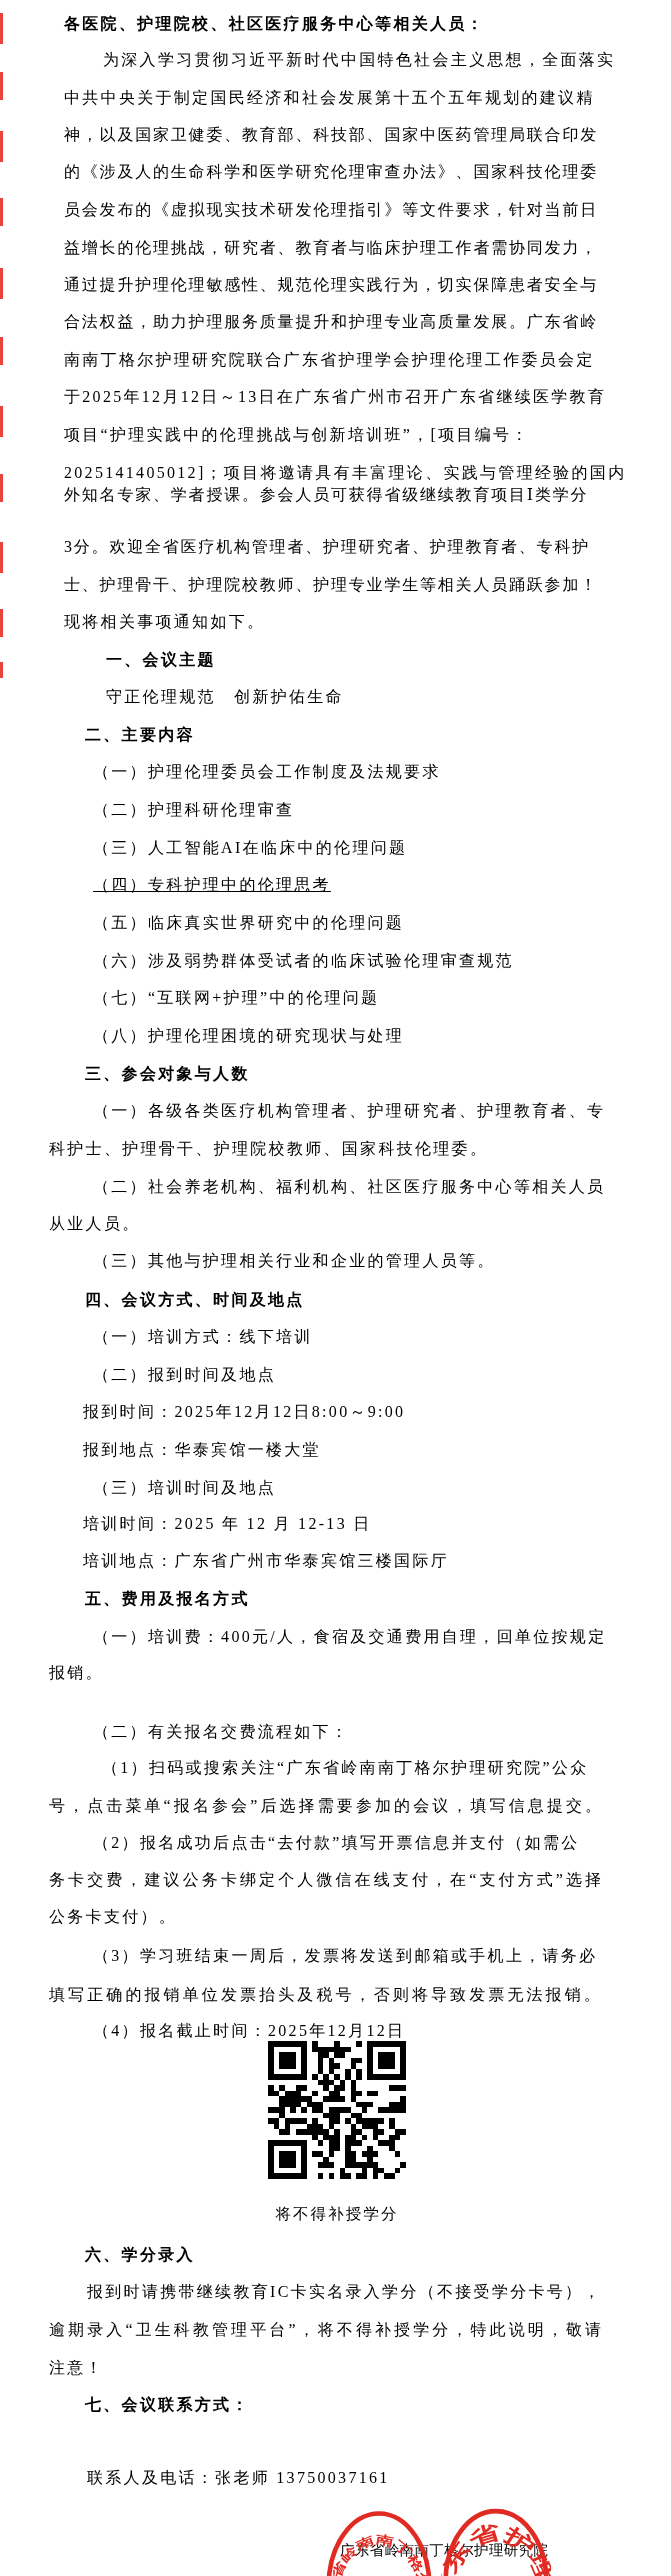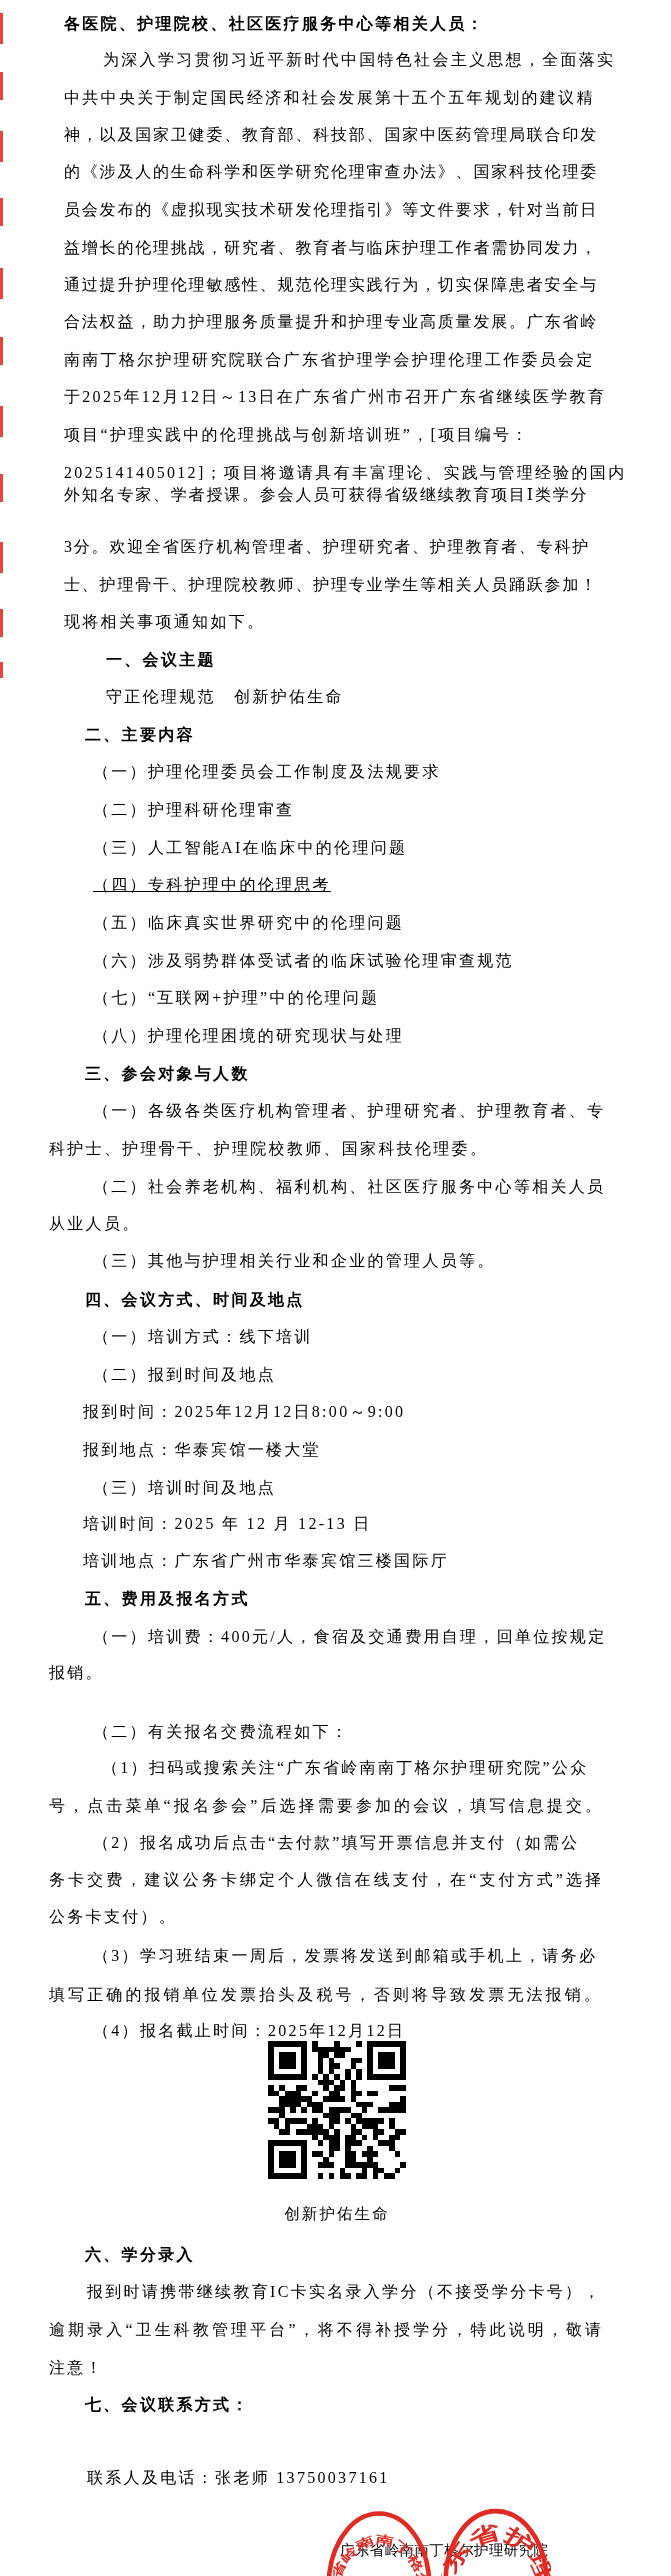--- a/index.html
+++ b/index.html
@@ -430,21 +430,21 @@
         <rect x="9" y="24" width="1" height="1" fill="#000"></rect>
         <rect x="11" y="24" width="1" height="1" fill="#000"></rect>
         <rect x="13" y="24" width="1" height="1" fill="#000"></rect>
         <rect x="14" y="24" width="1" height="1" fill="#000"></rect>
         <rect x="16" y="24" width="1" height="1" fill="#000"></rect>
         <rect x="17" y="24" width="1" height="1" fill="#000"></rect>
         <rect x="19" y="24" width="1" height="1" fill="#000"></rect>
         <rect x="21" y="24" width="1" height="1" fill="#000"></rect>
         <rect x="22" y="24" width="1" height="1" fill="#000"></rect>
       </svg></div>
-  <div id="qr-caption" style="left: 268px; top: 2204px; width: 138px;">创新护佑生命</div>
+  <div id="qr-caption" style="left: 268px; top: 2204px; width: 138px;">将不得补授学分</div>
 
   <div class="sig-line" id="sig-org1" style="left: 340px; top: 2541px;">广东省岭南南丁格尔护理研究院</div>
 
   <div class="stamp" id="stamp-left" style="left: 324px; top: 2508px;">
     <svg width="110" height="156" viewBox="0 0 214 302">
       <defs>
         <path id="arcL" d="M 22,212 A 86,124 0 1 1 192,212" fill="none"></path>
       </defs>
       <ellipse cx="107" cy="151" rx="98" ry="141" fill="none" stroke="#e02a22" stroke-width="9"></ellipse>
       <text font-size="23" fill="#e02a22" font-weight="700">

